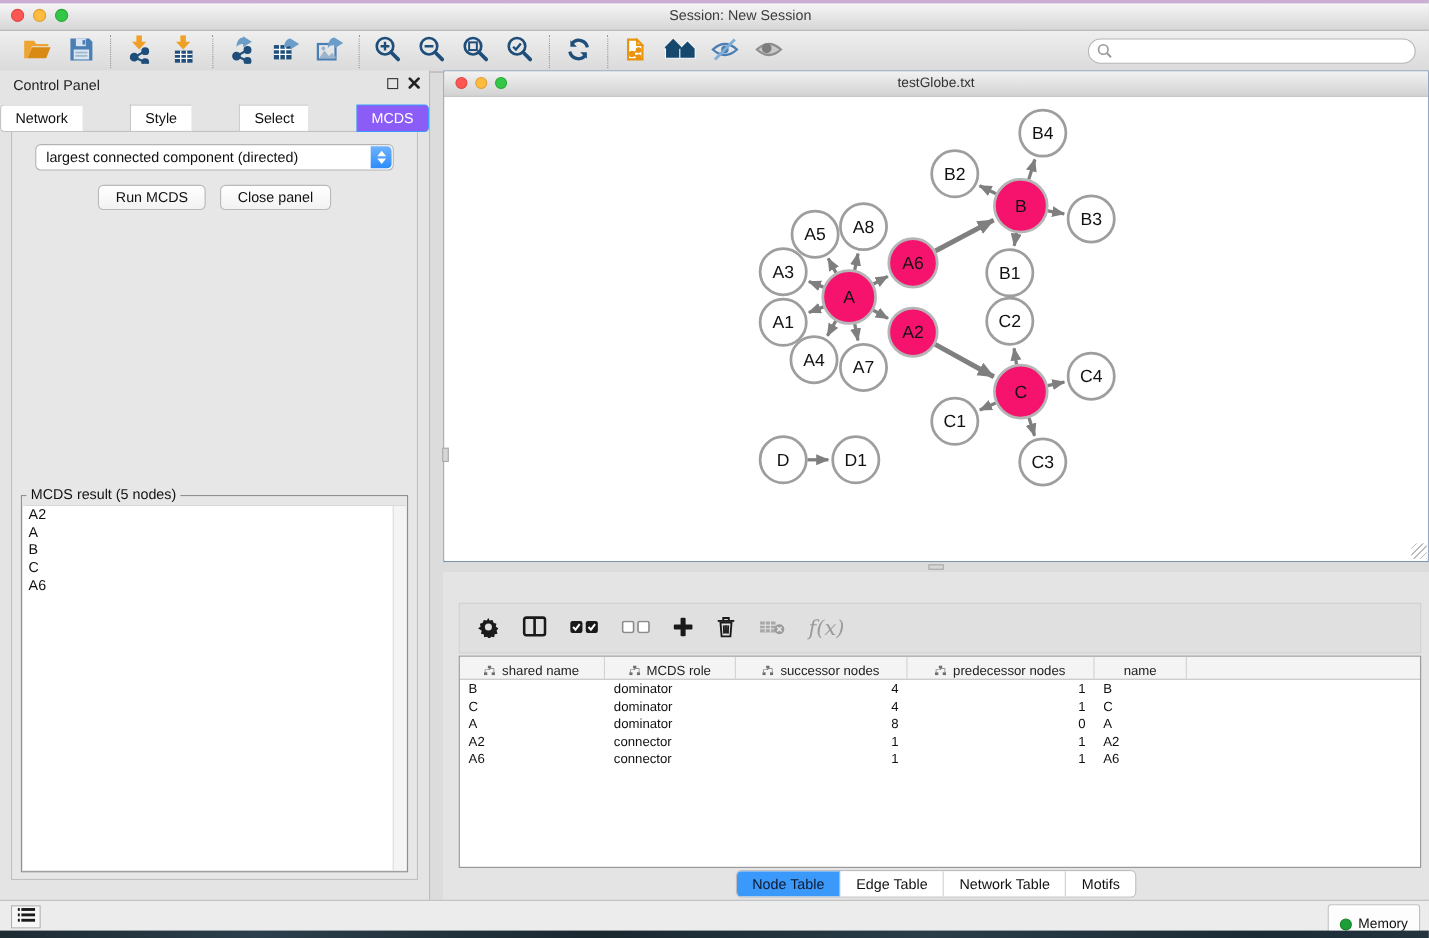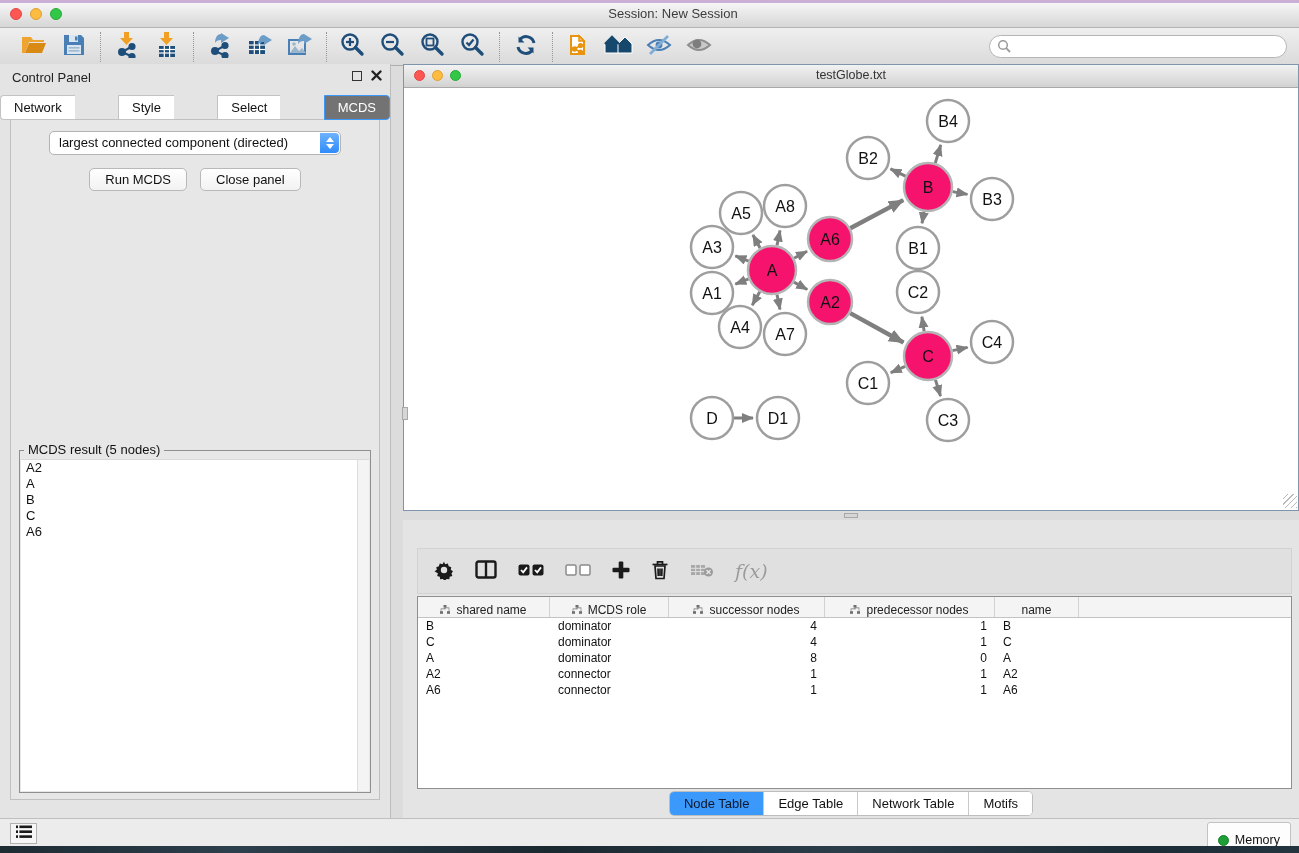--- a/index.html
+++ b/index.html
@@ -35,25 +35,25 @@
   .panel-head { position:relative; height:26px; }
   .panel-head .p-title { position:absolute; left:12px; top:6px; font-size:13px; color:#222; }
   .panel-head .p-btns { position:absolute; right:8px; top:6px; display:flex; gap:9px; align-items:center; }
   .float-box { width:10px; height:10px; border:1.5px solid #333; display:inline-block; background:transparent; cursor:pointer; }
   .x-btn { cursor:pointer; line-height:0; }
   .cp-tabs { position:absolute; left:0; right:0; top:31px; display:flex; justify-content:space-between; z-index:2; }
   .cp-tab { font-size:13px; padding:4px 13px; background:#fff; border:1px solid #c3c3c3;
     border-right:none; color:#111; cursor:pointer; }
   .cp-tab:first-child { border-radius:4px 0 0 4px; }
   .cp-tab:last-child { border-radius:0 4px 4px 0; border-right:1px solid #c3c3c3; }
-  .cp-tab.active { background:#737373; border-color:#3b99fc; color:#fff; }
+  .cp-tab.active { background:#8b5cf6; border-color:#3b99fc; color:#fff; }
   .cp-box { position:absolute; left:10px; right:10px; top:55px; bottom:18px;
     border:1px solid #c0c0c0; background:#e7e7e7; }
   .opt-label { text-align:center; margin-top:20px; font-size:13px; color:#111; }
-  .dropdown { position:relative; margin:11px auto 12px auto; width:292px; height:24px;
+  .dropdown { position:relative; margin:11px auto 12px auto; width:326px; height:24px;
     background:#fff; border:1px solid #b3b3b3; border-radius:5px; cursor:pointer; }
   .dropdown .dd-text { font-size:13px; line-height:22px; padding-left:9px; color:#111;
     white-space:nowrap; overflow:hidden; }
   .dd-stepper { position:absolute; right:1px; top:1px; width:19px; height:20px;
     background:linear-gradient(#6db2fd,#2f8cfb); border-radius:0 4px 4px 0;
     display:flex; flex-direction:column; align-items:center; justify-content:center; gap:2px; }
   .dd-up { width:0; height:0; border-left:4px solid transparent; border-right:4px solid transparent; border-bottom:5px solid #fff; }
   .dd-down { width:0; height:0; border-left:4px solid transparent; border-right:4px solid transparent; border-top:5px solid #fff; }
   .cp-buttons { display:flex; justify-content:center; gap:13px; margin-top:13px; }
   .mac-btn { font-size:13px; padding:3px 15px; background:linear-gradient(#ffffff,#f2f2f2);

